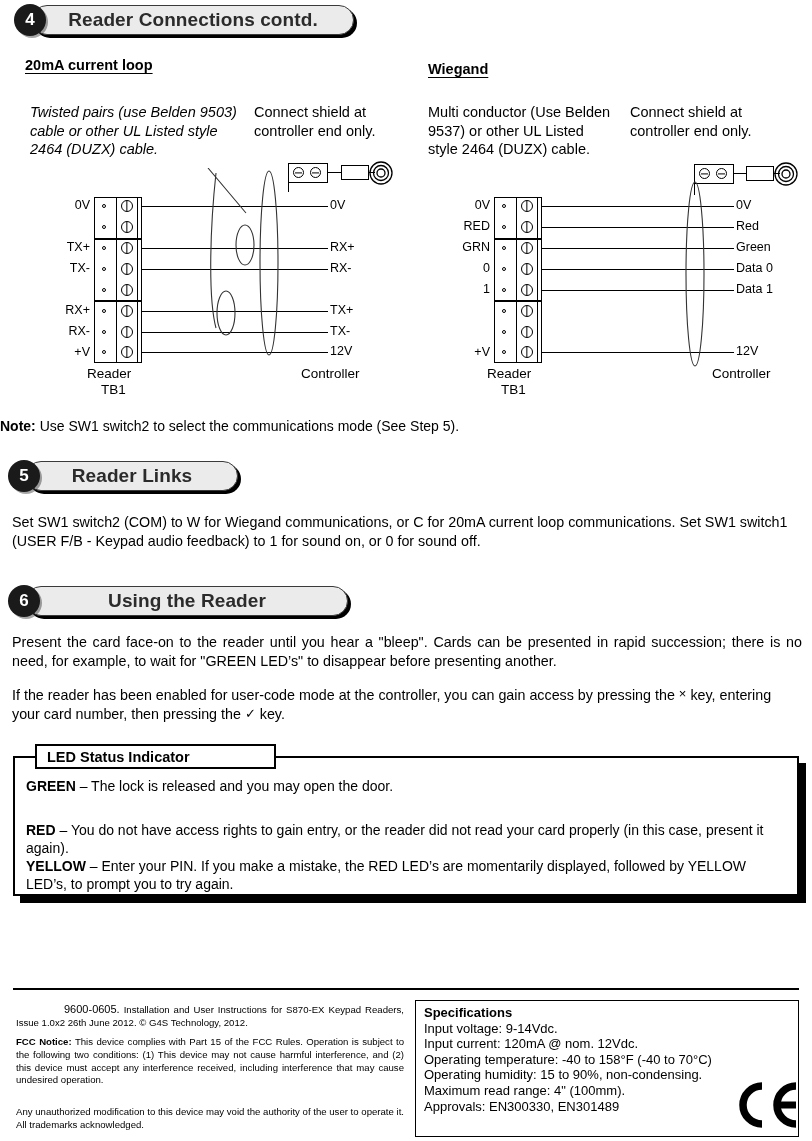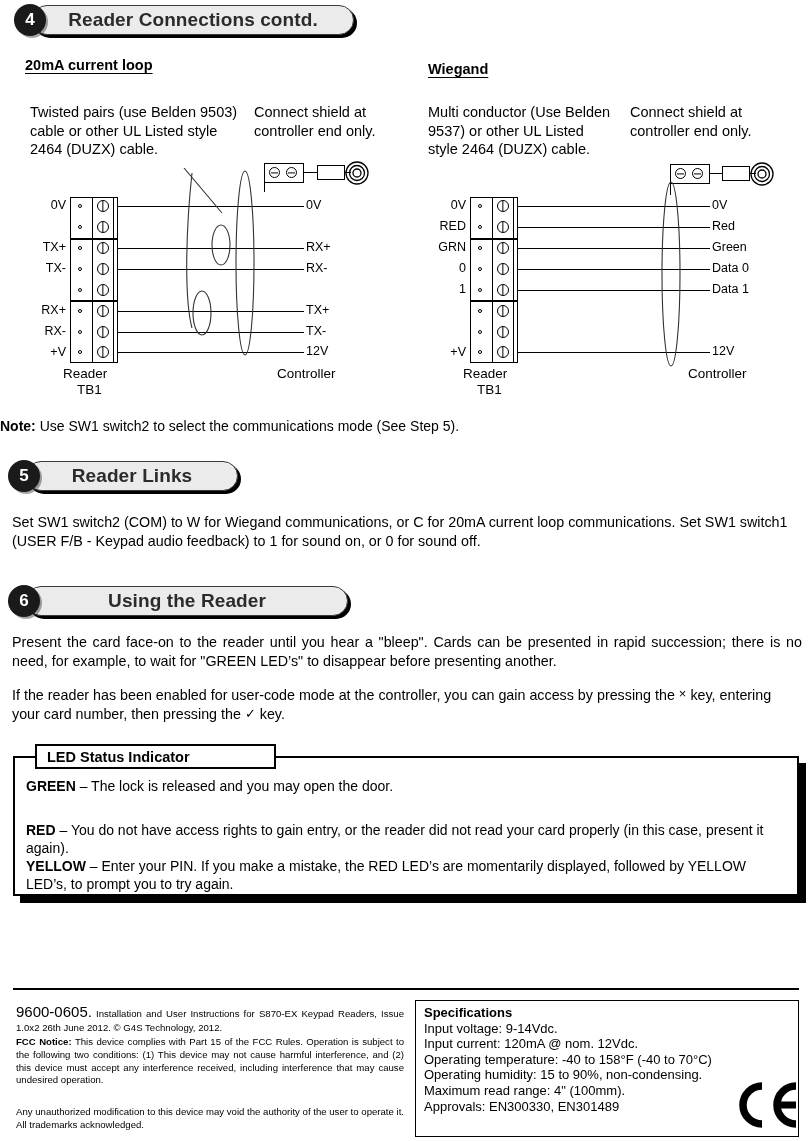--- a/index.html
+++ b/index.html
@@ -31,21 +31,21 @@
   }
 
   
   .sub-title{
     font-size:14.5px;font-weight:bold;text-decoration:underline;
     text-underline-offset:3px;
   }
   .body-txt{font-size:14.5px;line-height:1.28;}
 
   
-  .diag{position:absolute;}
+  .diag{position:absolute;margin-left:24px;}
   .tb-row-lbl{
     position:absolute;font-size:12.5px;text-align:right;white-space:nowrap;
     line-height:13px;
   }
   .tb-right-lbl{
     position:absolute;font-size:12.5px;text-align:left;white-space:nowrap;
     line-height:13px;
   }
   .blk-lbl{position:absolute;font-size:13.5px;white-space:nowrap;}
 
@@ -95,42 +95,42 @@
     position:absolute;box-sizing:border-box;border:2px solid #000;background:#fff;
     display:flex;align-items:center;padding:0 10px;z-index:4;
     font-size:14.5px;font-weight:bold;
   }
   .led-line{font-size:14px;line-height:1.3;}
   .led-line b{font-weight:bold;}
 
   
   .hr{position:absolute;background:#000;height:1.6px;}
   .foot-txt{font-size:9.6px;line-height:1.33;text-align:justify;}
-  .foot-txt .big{font-size:15px;}
+  .foot-txt .big{font-size:11px;margin-left:48px;}
   .foot-txt b{font-weight:bold;}
   .spec-box{
     position:absolute;box-sizing:border-box;border:1.6px solid #000;background:#fff;
     padding:4px 8px;
   }
   .spec-line{font-size:13px;line-height:1.2;white-space:nowrap;}
   .spec-line.head{font-weight:bold;}
 </style>
 </head>
 <body>
 
 <div class="step-head" style="left:14px;top:5px;width:340px;">
   <div class="pill" style="width:322px;">
     <span>Reader Connections contd.</span>
   </div>
   <div class="num">4</div>
 </div>
 
 <div class="sub-title abs" style="left:25px;top:57px;">20mA current loop</div>
 
-<div class="body-txt abs" style="left:30px;top:103px;width:218px;">Twisted pairs (use Belden 9503) cable or other UL Listed style 2464 (DUZX) cable.</div>
+<div class="body-txt abs" style="left:30px;top:103px;width:218px;font-style:italic;">Twisted pairs (use Belden 9503) cable or other UL Listed style 2464 (DUZX) cable.</div>
 
 <div class="body-txt abs" style="left:254px;top:103px;width:130px;">Connect shield at controller end only.</div>
 
 <div class="diag" style="left:0px;top:0px;width:400px;height:390px;">
 
   <div class="sh-box" style="left:264px;top:163px;width:40px;height:20px;"></div>
   <div class="sh-term" style="left:269px;top:167px;"></div>
   <div class="sh-term" style="left:286px;top:167px;"></div>
   <div class="sh-lead" style="left:304px;top:172px;width:14px;"></div>
   <div class="sh-bar" style="left:317px;top:165px;width:28px;height:15px;"></div>

